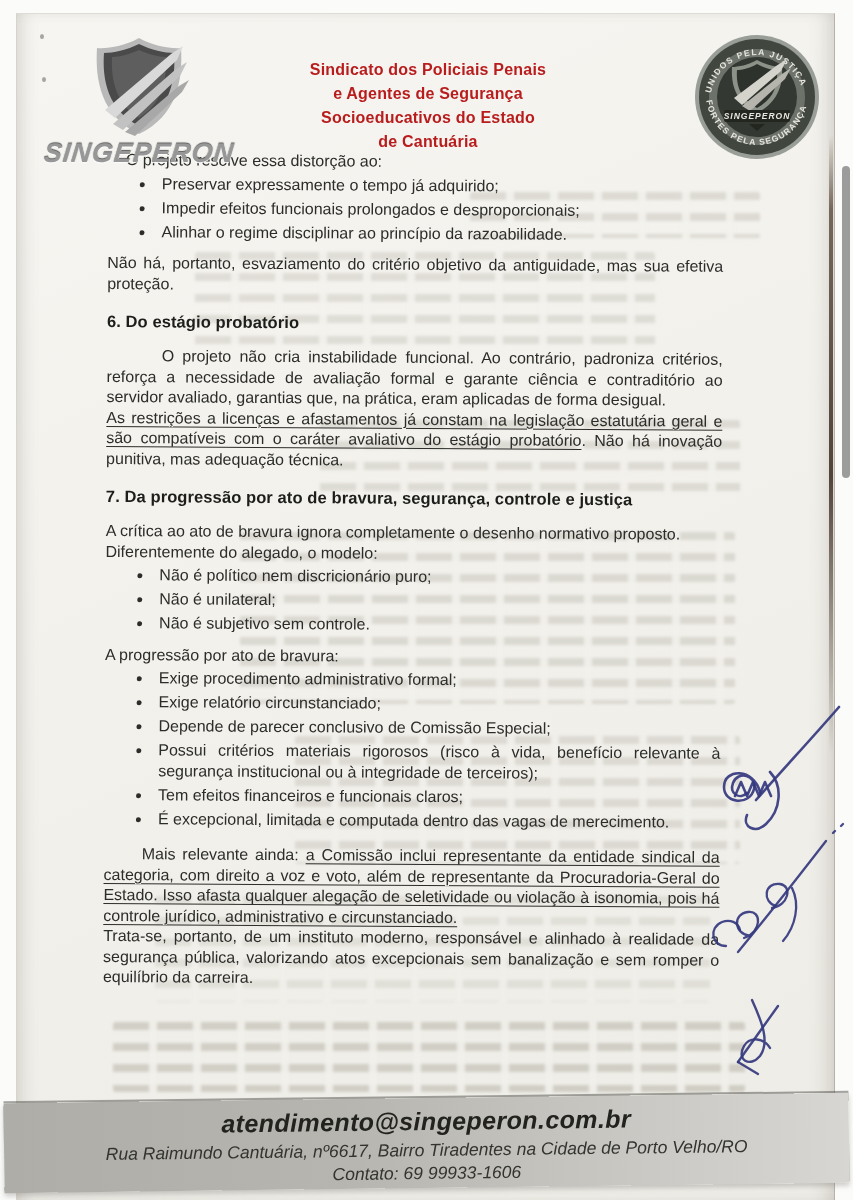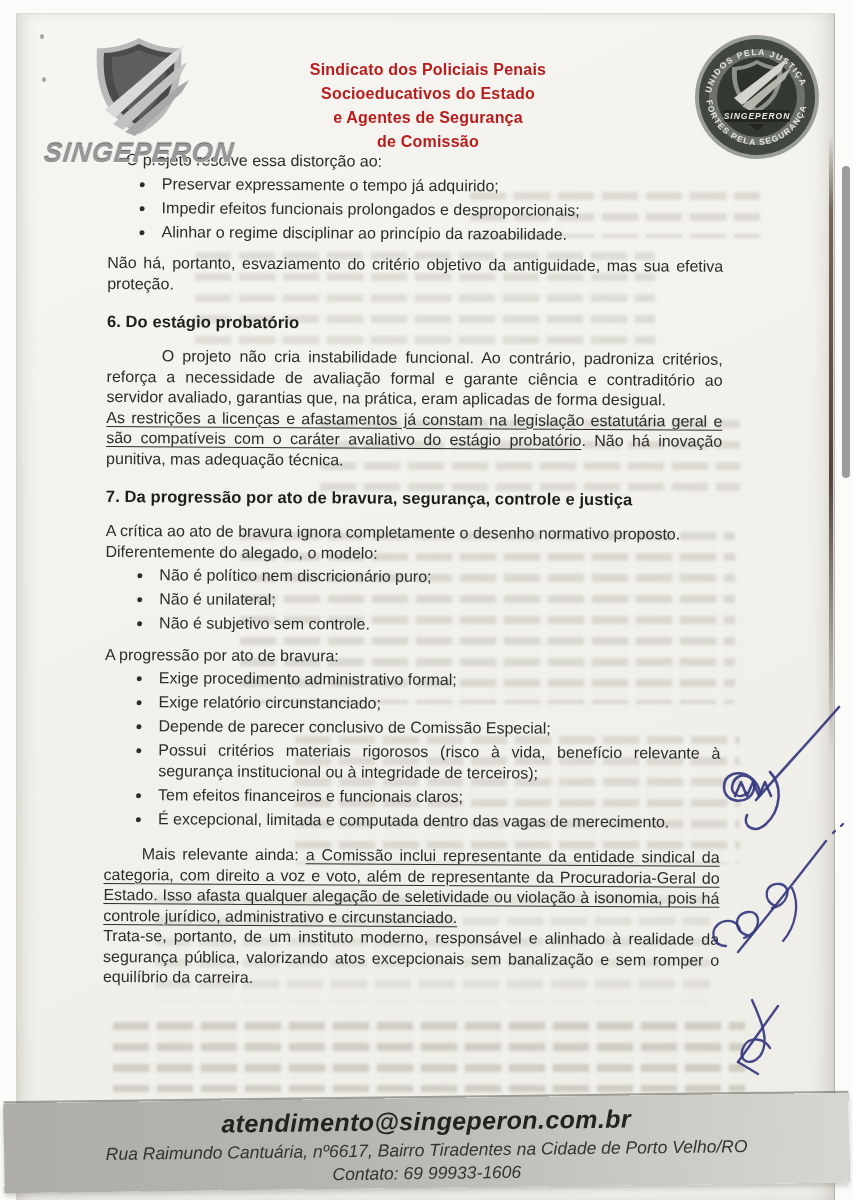--- a/index.html
+++ b/index.html
@@ -103,23 +103,23 @@
       <path d="M54 14 C45 18 35 21 27 21 C26 44 31 68 54 82 C77 68 82 44 81 21 C73 21 63 18 54 14 Z" fill="#5e5e5e"></path>
       <path d="M20 74 L86 18 L98 10 L92 24 L30 82 Z" fill="#d9d9d9"></path>
       <path d="M28 88 L90 34 L102 26 L95 40 L38 94 Z" fill="#c2c2c2"></path>
       <path d="M40 96 L94 50 L104 44 L97 56 L50 100 Z" fill="#a8a8a8"></path>
     </svg>
     <div class="logo-wordmark">SINGEPERON</div>
   </div>
 
   <div class="doc-title">
     <div>Sindicato dos Policiais Penais</div>
+    <div>e Agentes de Segurança</div>
     <div>Socioeducativos do Estado</div>
-    <div>e Agentes de Segurança</div>
-    <div>de Comissão</div>
+    <div>de Cantuária</div>
   </div>
 
   <div class="badge">
     <svg width="130" height="130" viewBox="0 0 130 130">
       <defs>
         <path id="arcT" d="M 18,70 A 47,47 0 0 1 112,70"></path>
         <path id="arcB" d="M 14,62 A 51,51 0 0 0 116,62"></path>
       </defs>
       <circle cx="65" cy="65" r="62" fill="#9a9e98"></circle>
       <circle cx="65" cy="65" r="58" fill="#41463f"></circle>

